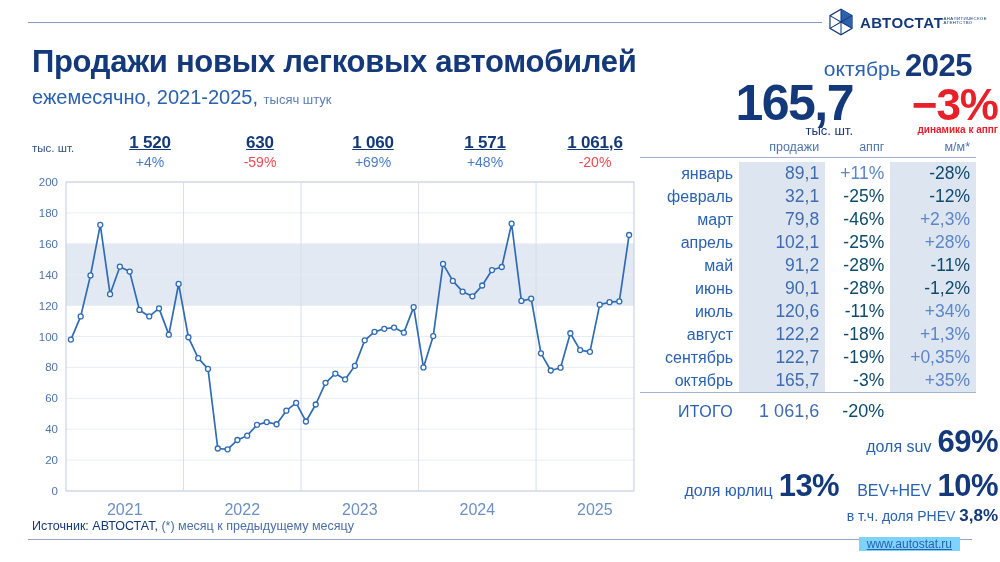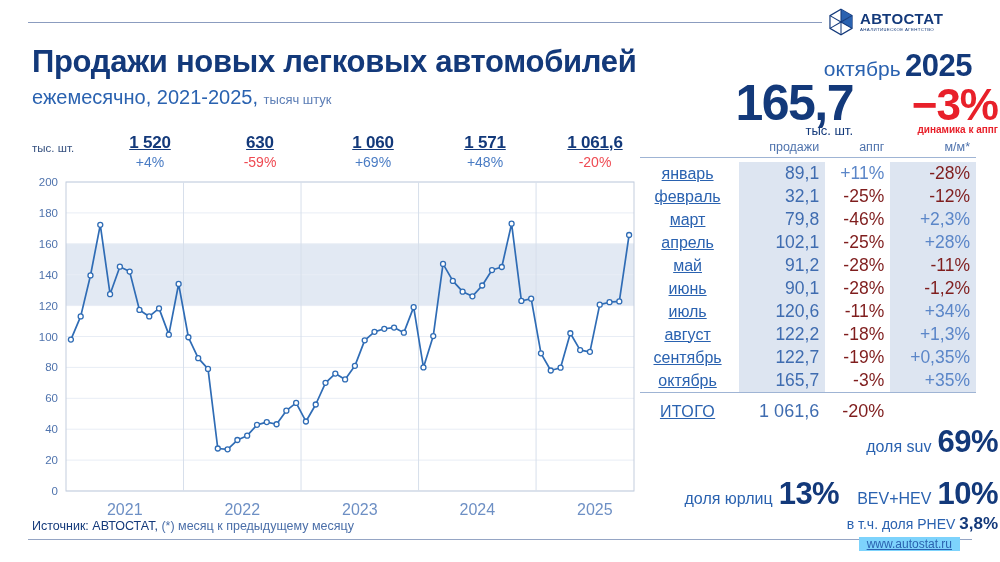--- a/index.html
+++ b/index.html
@@ -7,21 +7,21 @@
     width:1000px;height:562px;background:#ffffff;
     font-family:"Liberation Sans", sans-serif;
     color:#1f4e90;overflow:hidden;position:relative;
   }
   .page{position:absolute;inset:0;}
 
   
   .top-rule{position:absolute;left:28px;right:28px;top:22px;height:1px;background:#2c4b8a;opacity:.55;}
   .logo{position:absolute;right:24px;top:3px;width:150px;height:38px;display:flex;align-items:center;gap:4px;background:#fff;padding-left:4px;}
   .logo-mark{width:30px;height:30px;flex:0 0 30px;}
-  .logo-txt{display:flex;flex-direction:column;line-height:1;}
+  .logo-txt{display:flex;flex-direction:row;line-height:1;}
   .logo-name{font-size:15px;font-weight:bold;letter-spacing:.5px;color:#13397a;}
   .logo-sub{font-size:4.4px;letter-spacing:.35px;color:#13397a;margin-top:2px;}
 
   
   .title{position:absolute;left:32px;top:44px;font-size:31px;font-weight:bold;color:#13397a;letter-spacing:-.3px;white-space:nowrap;}
   .subtitle{position:absolute;left:32px;top:86px;font-size:20px;color:#2a62b0;white-space:nowrap;}
   .subtitle .sm{font-size:13px;color:#5b7db5;}
 
   
   .period{position:absolute;right:28px;top:48px;text-align:right;white-space:nowrap;}
@@ -55,23 +55,23 @@
   .source .lt{color:#4a6ea8;}
   .bottom-rule{position:absolute;left:28px;right:28px;bottom:22px;height:1px;background:#2c4b8a;opacity:.5;}
   .site{position:absolute;right:40px;bottom:11px;font-size:12px;color:#2a62b0;background:#7dd3fc;padding:0 8px;}
 
   
   .tbl{position:absolute;left:640px;top:140px;width:336px;}
   .tbl table{border-collapse:collapse;width:100%;}
   .tbl th{font-weight:normal;font-size:12.5px;color:#4f73ad;padding:0 6px 3px 0;text-align:right;}
   .tbl th.mn{text-align:left;}
   .tbl td{font-size:17.5px;padding:1px 6px 1px 0;text-align:right;white-space:nowrap;}
-  .tbl td.mn{text-align:center;color:#2a62b0;font-size:16px;padding-left:2px;text-decoration:underline;}
+  .tbl td.mn{text-align:right;color:#2a62b0;font-size:16px;padding-left:2px;}
   .tbl td.val{color:#3f6cb0;}
-  .tbl td.neg{color:#7f1d1d;}
+  .tbl td.neg{color:#0c4a6e;}
   .tbl td.pos{color:#5b86c8;}
   .shade{background:#dde5f1;}
   .hdr-line td{border-top:1.6px solid #9fb4d4;height:4px;padding:0;}
   .tot td{font-size:18px;padding-top:4px;}
   .tot .mn{font-size:17px;color:#2a62b0;letter-spacing:.4px;}
 
   
   .shares{position:absolute;left:620px;top:424px;width:378px;}
   .srow{display:flex;justify-content:flex-end;align-items:baseline;white-space:nowrap;}
   .sitem{display:flex;align-items:baseline;}
@@ -335,21 +335,21 @@
     </table>
   </div>
 
   <div class="shares">
     <div class="srow">
       <div class="sitem" style="margin-left:20px">
         <span class="sl">доля suv</span>
         <span class="sv">69%</span>
       </div>
     </div>
-    <div class="srow" style="margin-top:16px">
+    <div class="srow" style="margin-top:8px">
       <div class="sitem">
         <span class="sl">доля юрлиц</span>
         <span class="sv">13%</span>
       </div>
       <div class="sitem" style="margin-left:18px">
         <span class="sl">BEV+HEV</span>
         <span class="sv">10%</span>
       </div>
     </div>
     <div class="phev">

